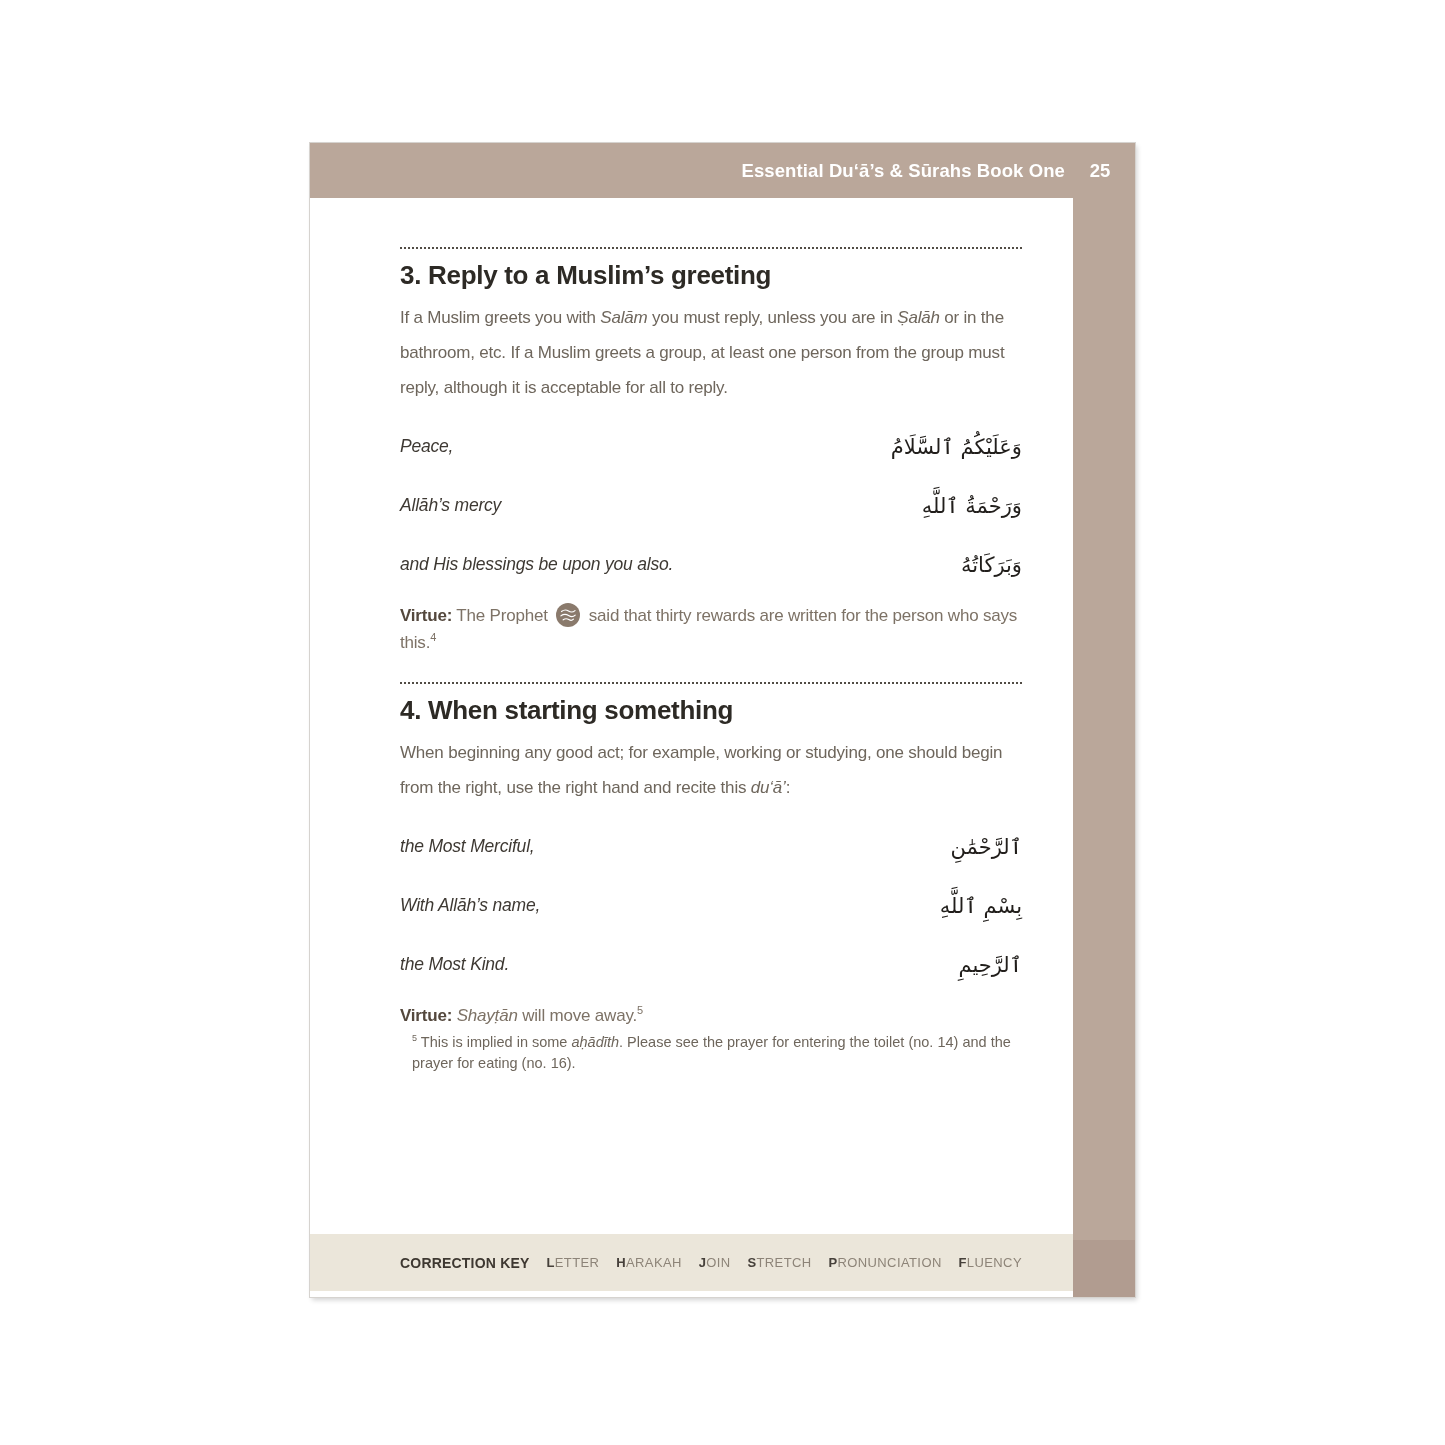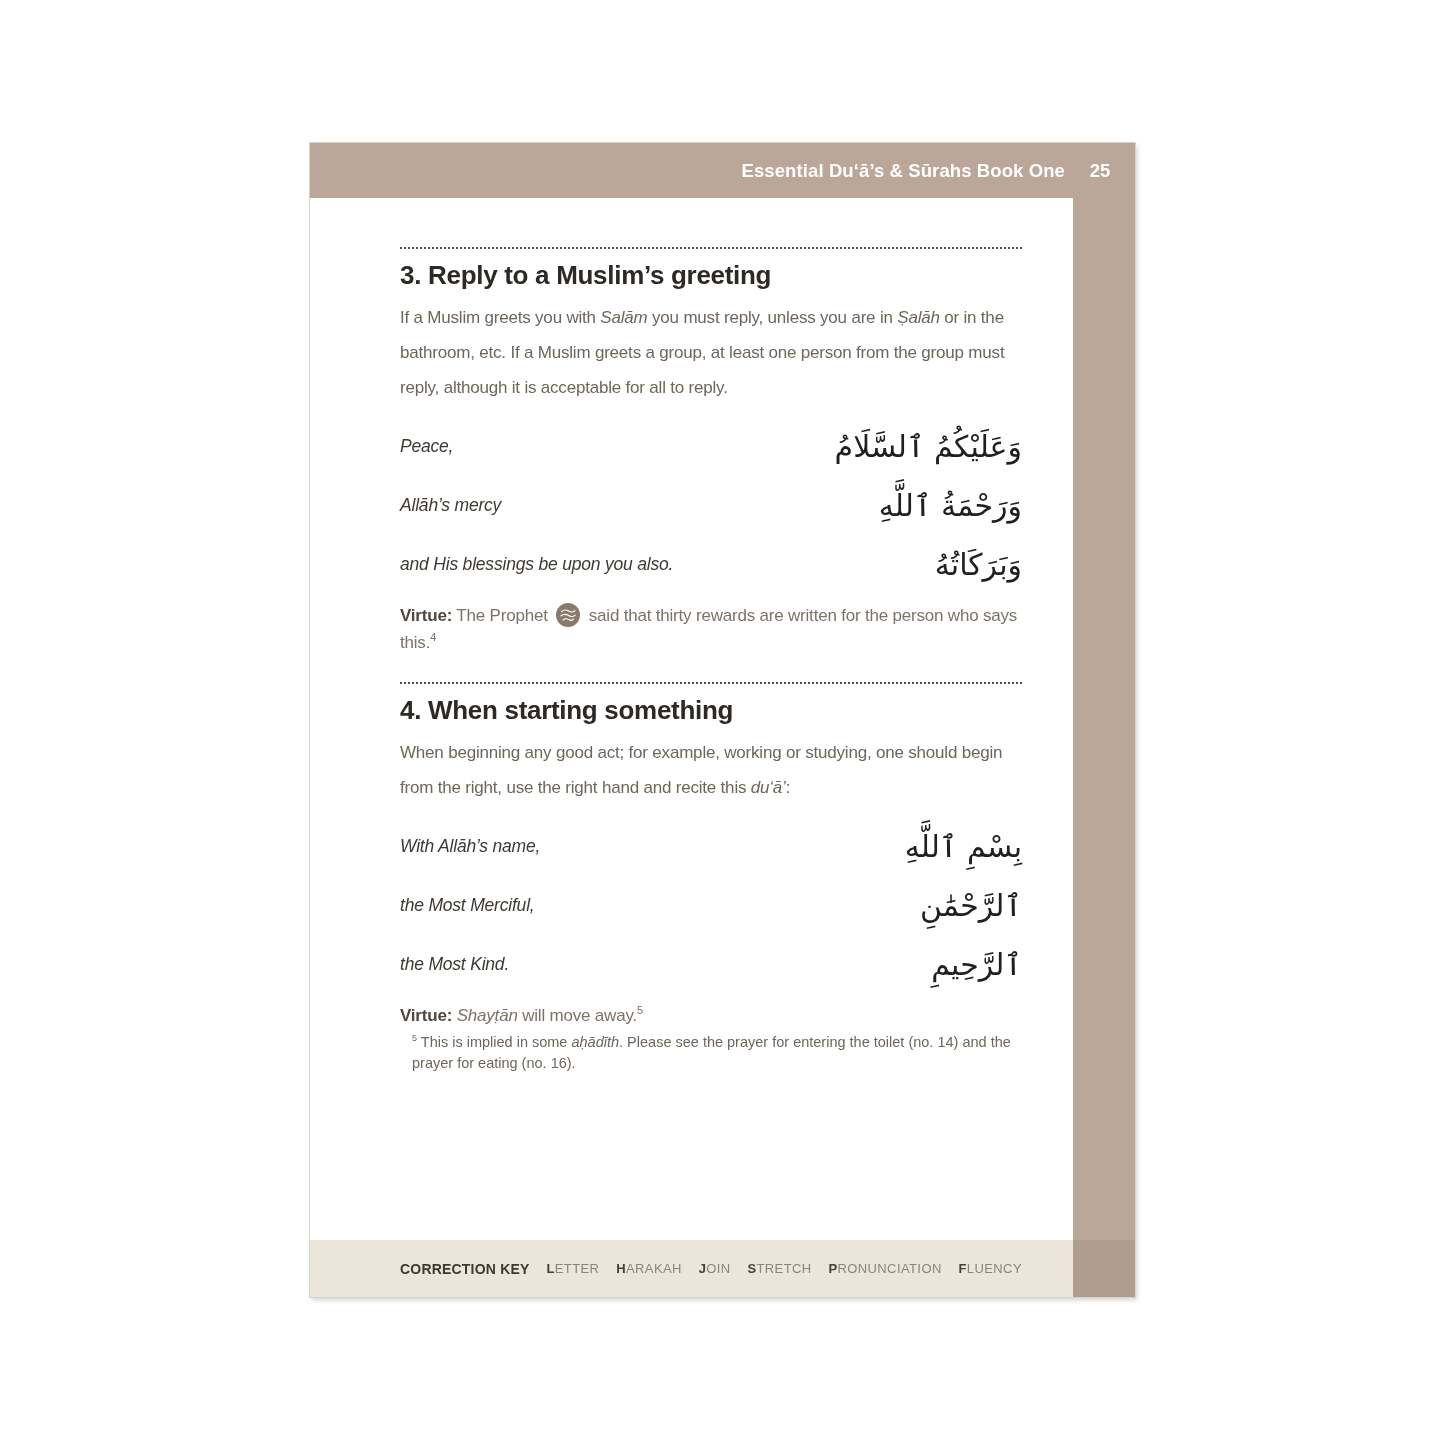--- a/index.html
+++ b/index.html
@@ -94,21 +94,21 @@
   .dua-en {
     font-style: italic;
     font-size: 17.5px;
     letter-spacing: -0.2px;
     color: #3e3933;
   }
   .dua-ar {
     font-family: "DejaVu Sans", sans-serif;
     direction: rtl;
     unicode-bidi: bidi-override;
-    font-size: 30px;
+    font-size: 21px;
     color: #211e1b;
     white-space: nowrap;
   }
   .virtue {
     font-size: 17px;
     line-height: 27px;
     letter-spacing: -0.2px;
     color: #7d7266;
     margin: 8px 0 0 0;
   }
@@ -138,21 +138,21 @@
     font-size: 14.5px;
     line-height: 21px;
     color: #6e665c;
     margin: 3px 0 0 12px;
   }
   .footnote .sup, .footnote-lg .sup { font-size: 9px; }
   .footer-band {
     position: absolute;
     left: 0;
     right: 62px;
-    bottom: 0;
+    bottom: 6px;
     height: 57px;
     background: #ebe6da;
     display: flex;
     align-items: center;
   }
   .footer-inner {
     margin: 0 51px 0 90px;
     width: 622px;
     display: flex;
     justify-content: space-between;
@@ -218,26 +218,26 @@
 
 
     <hr class="dotted-divider dd2">
 
     <h2 class="section-heading">4. When starting something</h2>
 
     <p class="intro"><span>When beginning any good act; for example, working or studying, one should begin from the right, use the right hand and recite this </span><span class="it">du‘ā’</span><span>:</span></p>
 
     <div class="dua-rows">
       <div class="dua-row">
+        <span class="dua-en">the Most Merciful,</span>
+        <span class="dua-ar" dir="rtl">ٱلرَّحْمَٰنِ</span>
+      </div>
+      <div class="dua-row">
         <span class="dua-en">With Allāh’s name,</span>
         <span class="dua-ar" dir="rtl">بِسْمِ ٱللَّهِ</span>
-      </div>
-      <div class="dua-row">
-        <span class="dua-en">the Most Merciful,</span>
-        <span class="dua-ar" dir="rtl">ٱلرَّحْمَٰنِ</span>
       </div>
       <div class="dua-row">
         <span class="dua-en">the Most Kind.</span>
         <span class="dua-ar" dir="rtl">ٱلرَّحِيمِ</span>
       </div>
     </div>
 
     <p class="virtue"><span class="virtue-label">Virtue:</span><span class="it"> Shayṭān</span><span> will move away.</span><span class="sup">5</span></p>
 
     <p class="footnote-lg"><span class="sup">5</span><span> This is implied in some </span><span class="it">aḥādīth</span><span>. Please see the prayer for entering the toilet (no. 14) and the prayer for eating (no. 16).</span></p>

